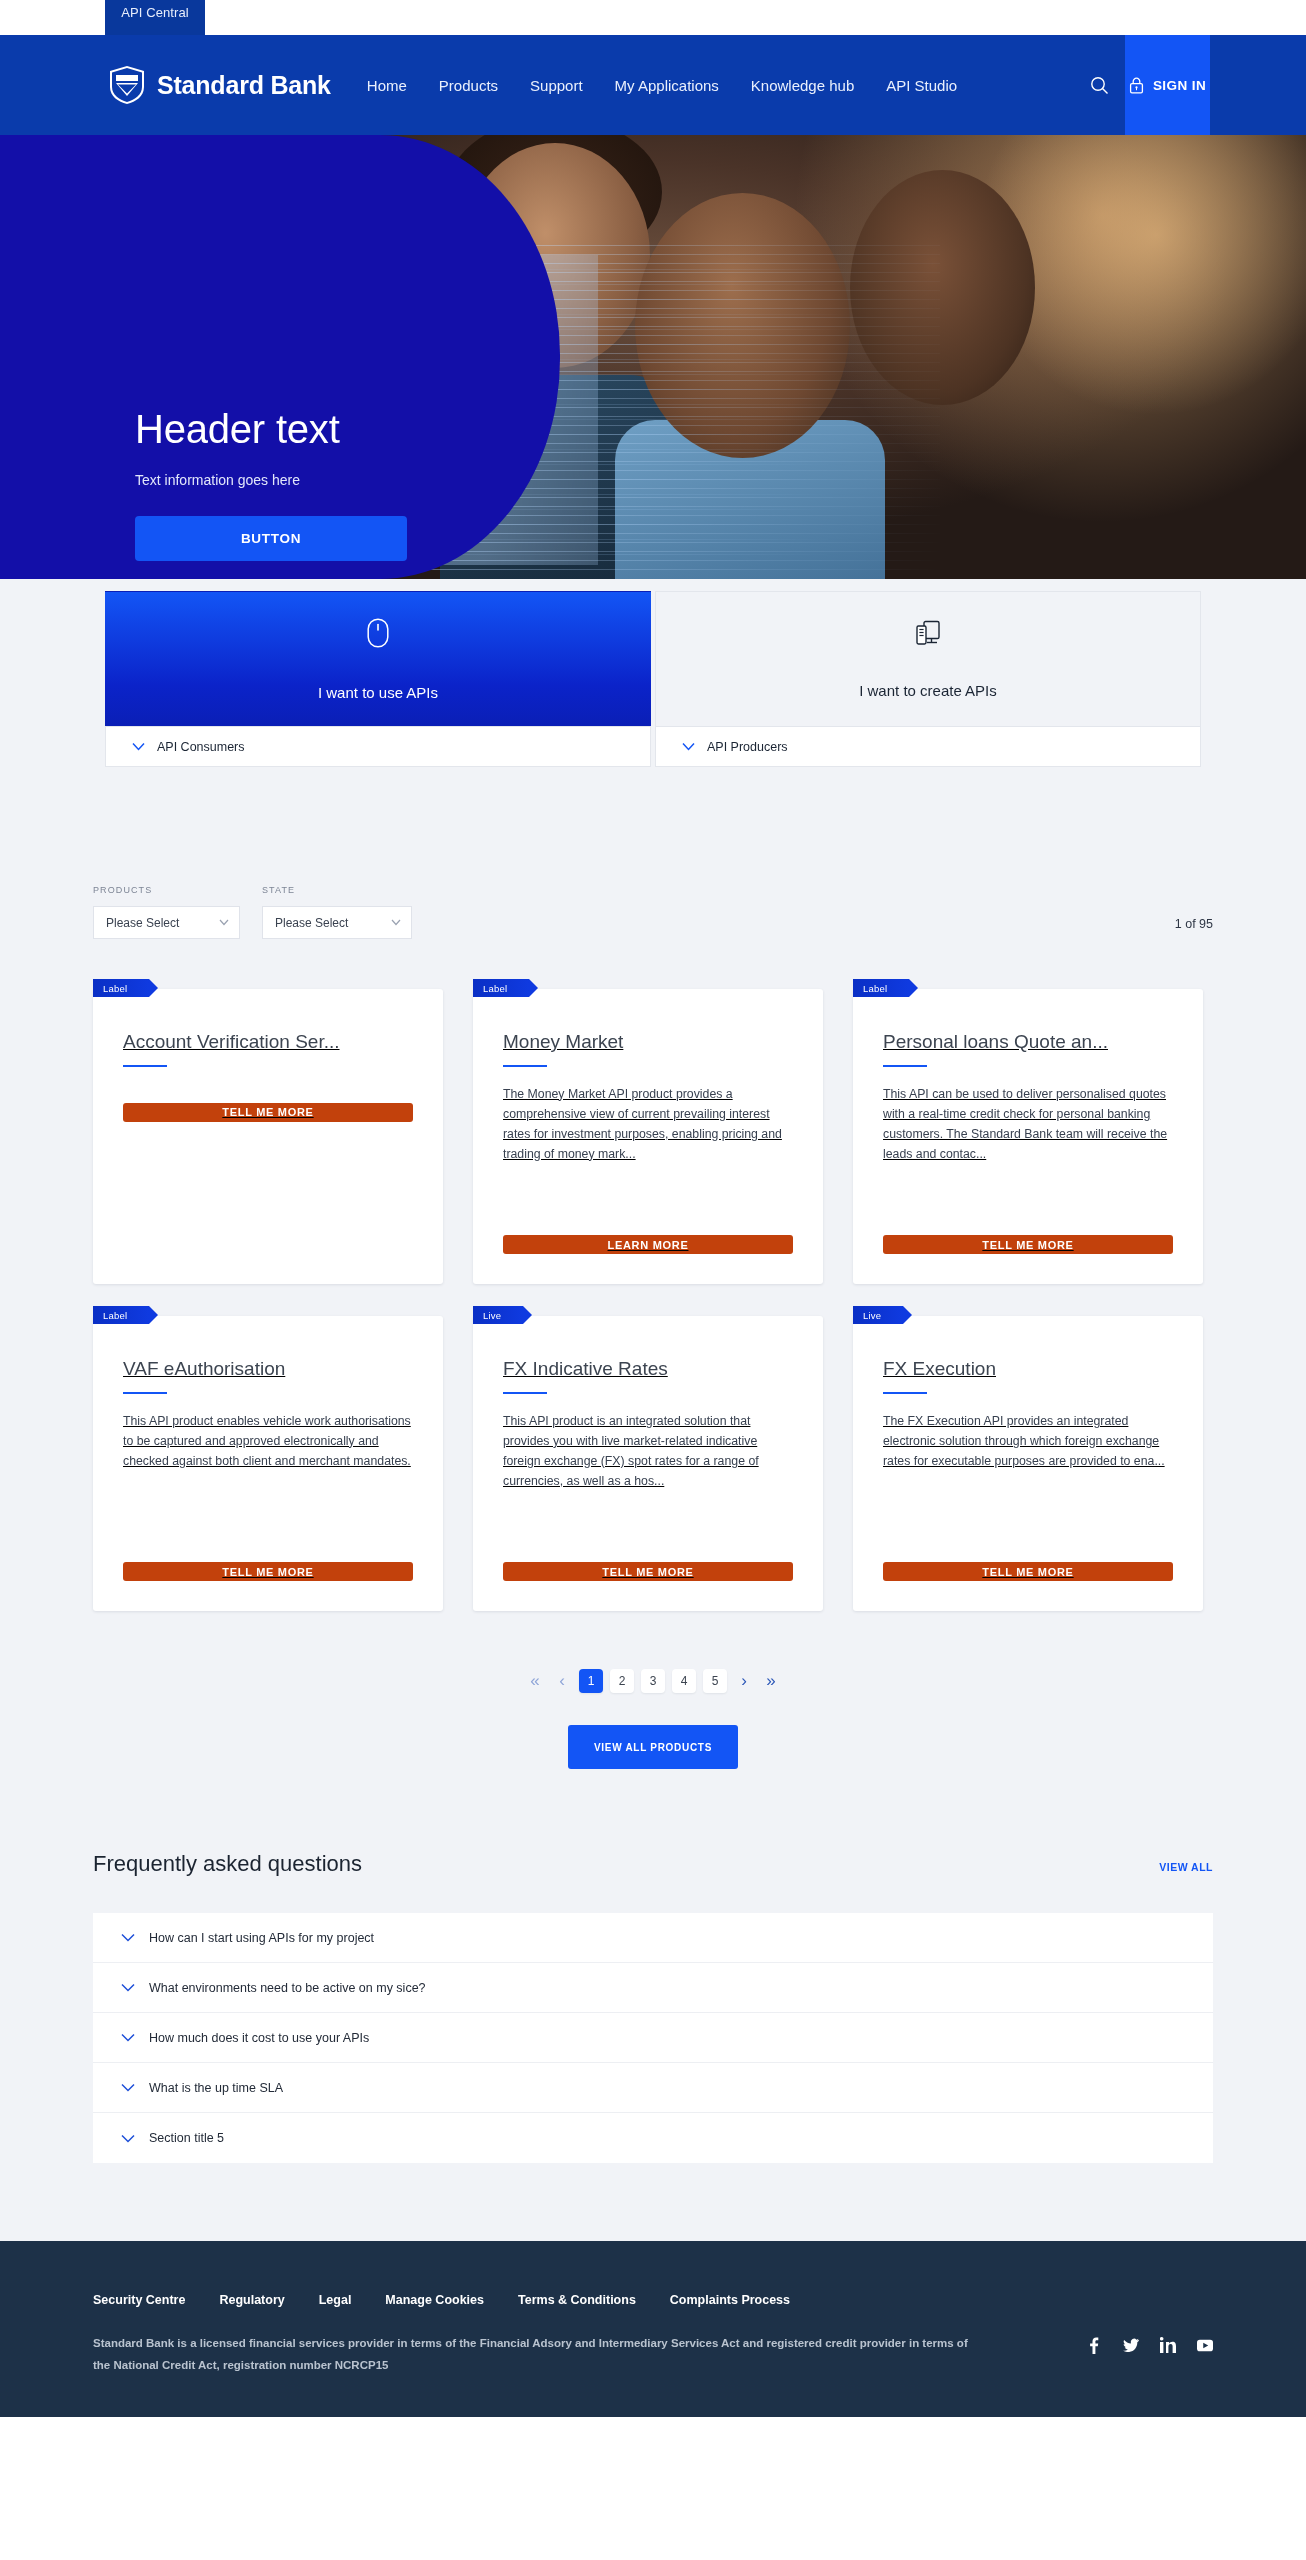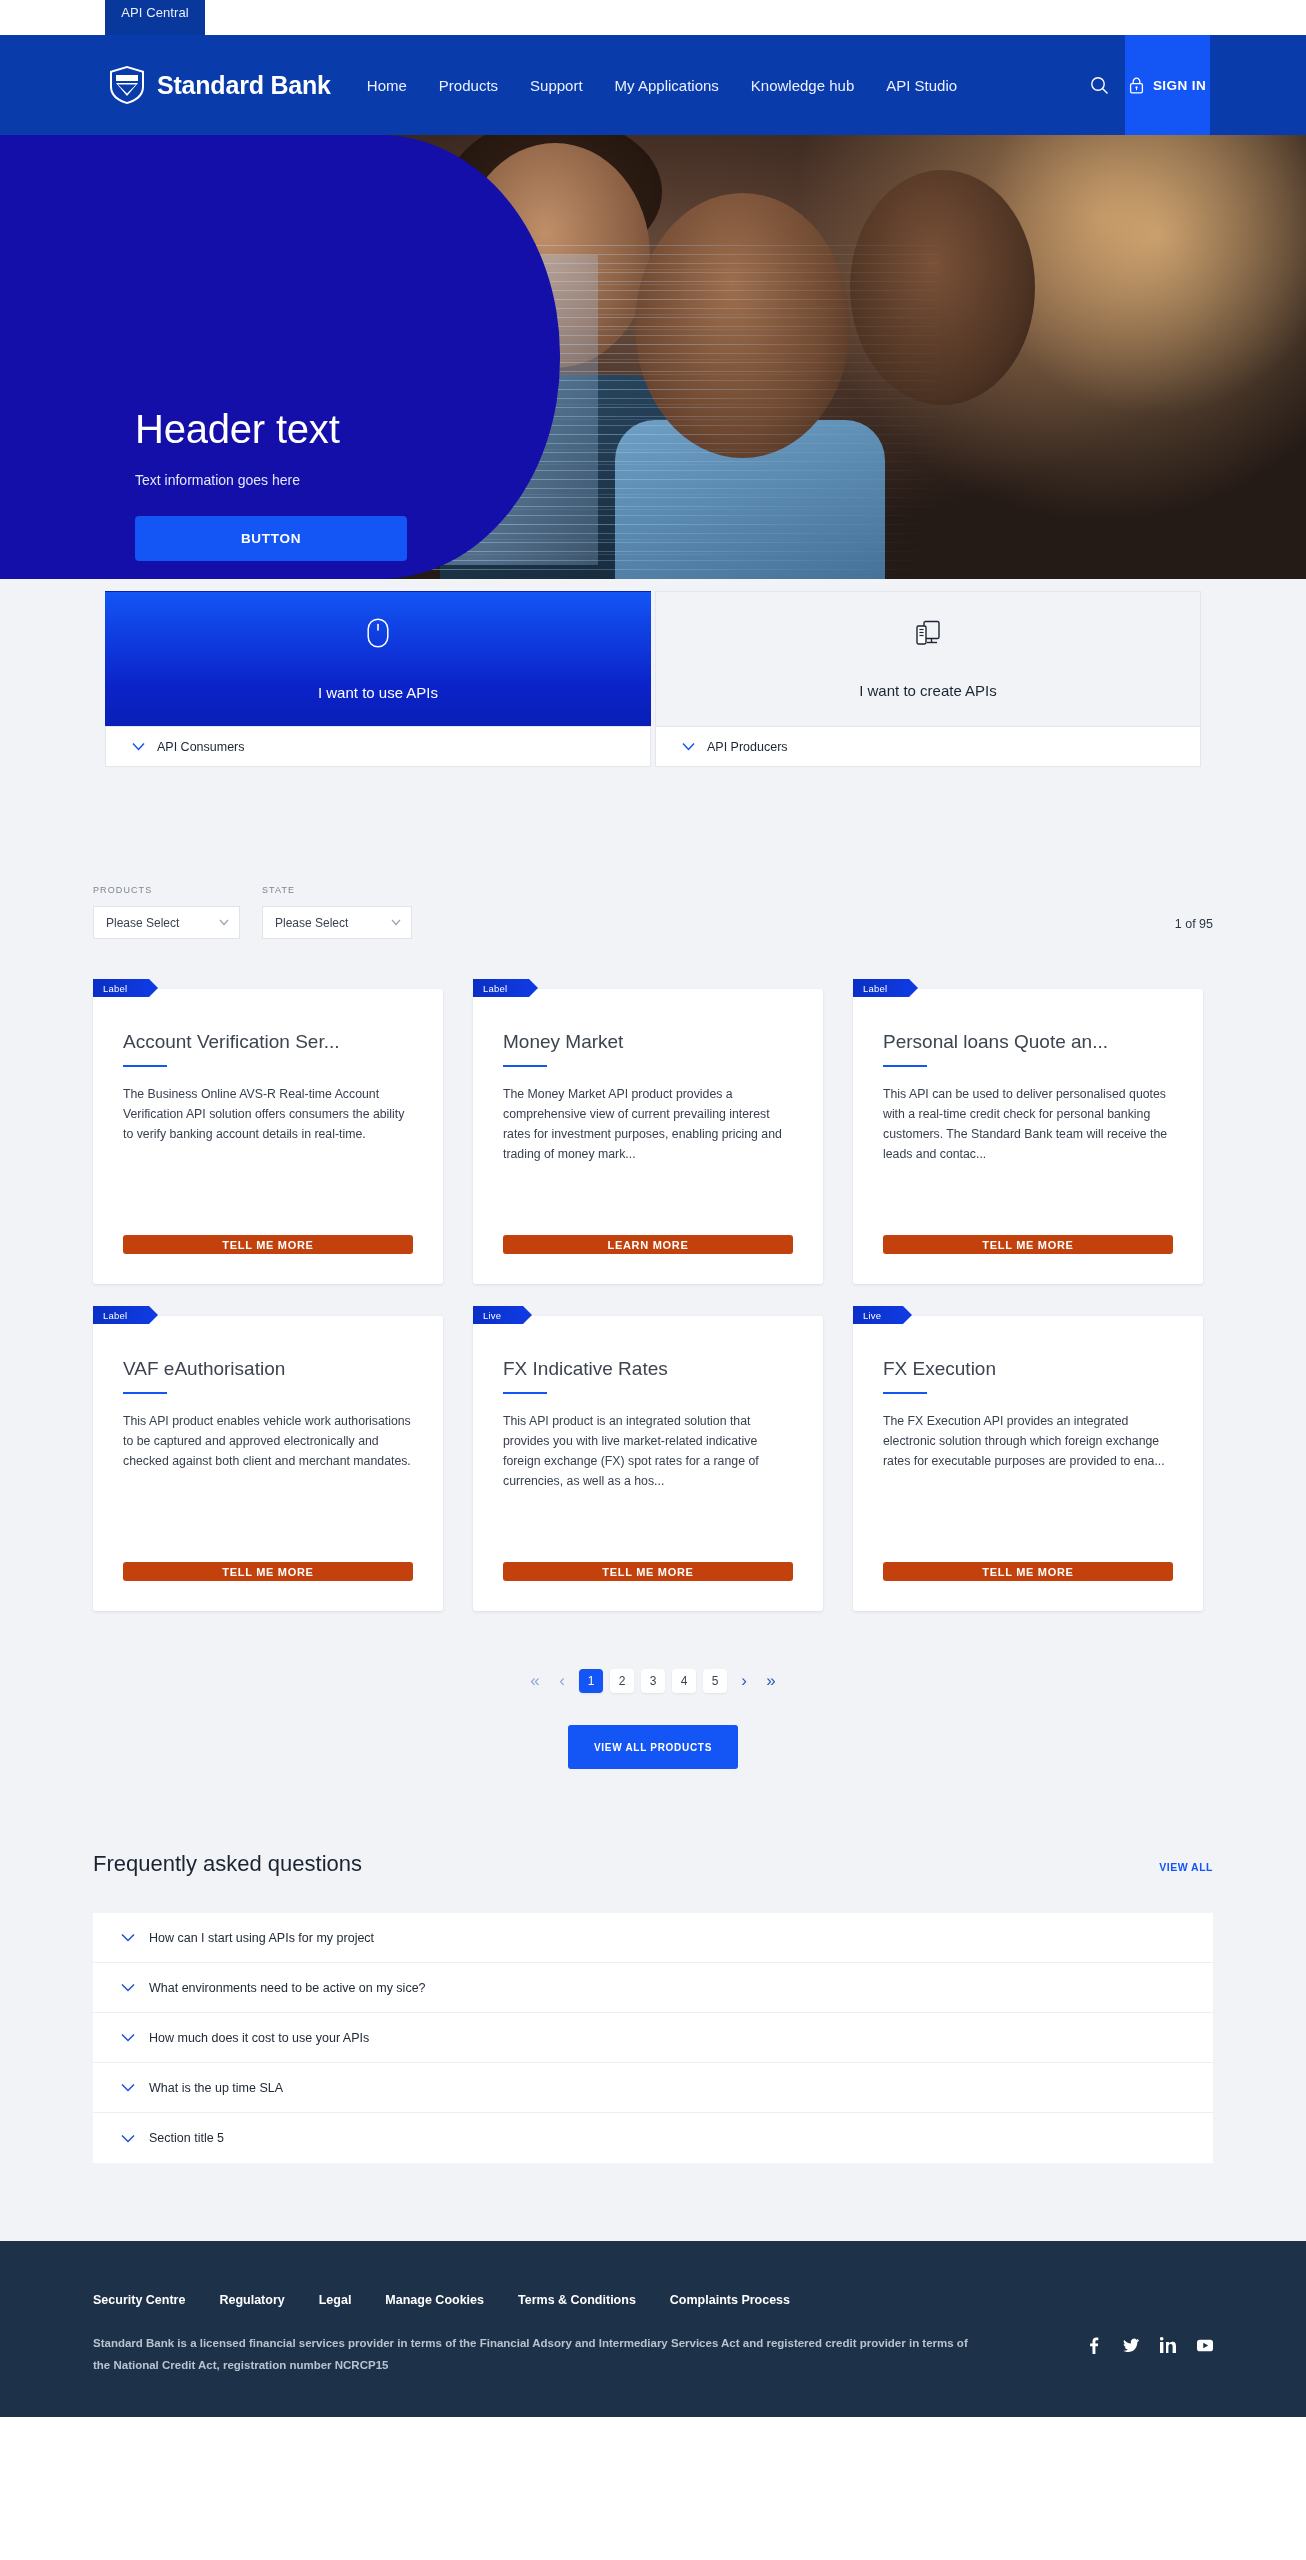--- a/index.html
+++ b/index.html
@@ -269,20 +269,21 @@
   }
   .pcard {
     position: relative;
     background: #ffffff;
     border-radius: 3px;
     box-shadow: 0 1px 3px rgba(18,30,60,.10);
     padding: 42px 30px 30px 30px;
     min-height: 295px;
     display: flex;
     flex-direction: column;
+    text-decoration: underline;
   }
   .ribbon {
     position: absolute;
     left: 0; top: -10px;
     height: 18px;
     padding-left: 10px;
     padding-right: 22px;
     background: linear-gradient(90deg, #0a2fc5, #0f3ae0);
     color: #ffffff;
     font-size: 9.5px;
@@ -572,21 +573,20 @@
       </div>
       <div class="count-text">1 of 95</div>
     </div>
 
     <div class="grid">
 
       <div class="pcard">
         <div class="ribbon">Label</div>
         <div class="pcard-title">Account Verification Ser...</div>
         <div class="pcard-rule"></div>
-        <div class="pcard-desc">The Business Online AVS-R Real-time Account Verification API solution offers consumers the ability to verify banking account details in real-time.</div>
         <button class="pcard-btn">TELL ME MORE</button>
       </div>
 
       <div class="pcard">
         <div class="ribbon">Label</div>
         <div class="pcard-title">Money Market</div>
         <div class="pcard-rule"></div>
         <div class="pcard-desc">The Money Market API product provides a comprehensive view of current prevailing interest rates for investment purposes, enabling pricing and trading of money mark...</div>
         <button class="pcard-btn">LEARN MORE</button>
       </div>

